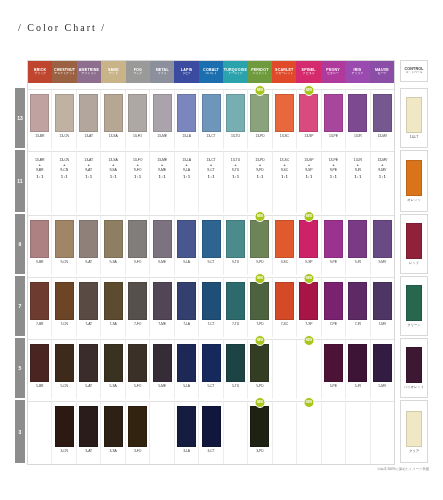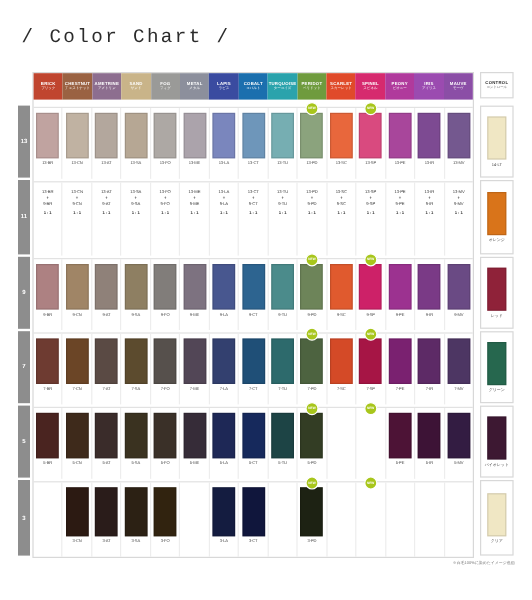--- a/index.html
+++ b/index.html
@@ -7,22 +7,22 @@
     width:443px;height:500px;
     background:#ffffff;
     font-family:"Liberation Sans", sans-serif;
     color:#333;
     overflow:hidden;
     position:relative;
   }
   
   #page-title{
     position:absolute;left:18px;top:22px;
-    font-family:Liberation Mono, monospace;
-    font-size:16px;letter-spacing:2px;color:#2b2b2b;
+    font-family:Liberation Serif, serif;
+    font-size:10px;letter-spacing:2px;color:#2b2b2b;
     white-space:nowrap;
   }
   
   #chart{
     position:absolute;left:15px;top:60px;
     width:413px;height:405px;
   }
   
   #level-rail{
     position:absolute;left:0;top:0;width:10px;height:405px;

